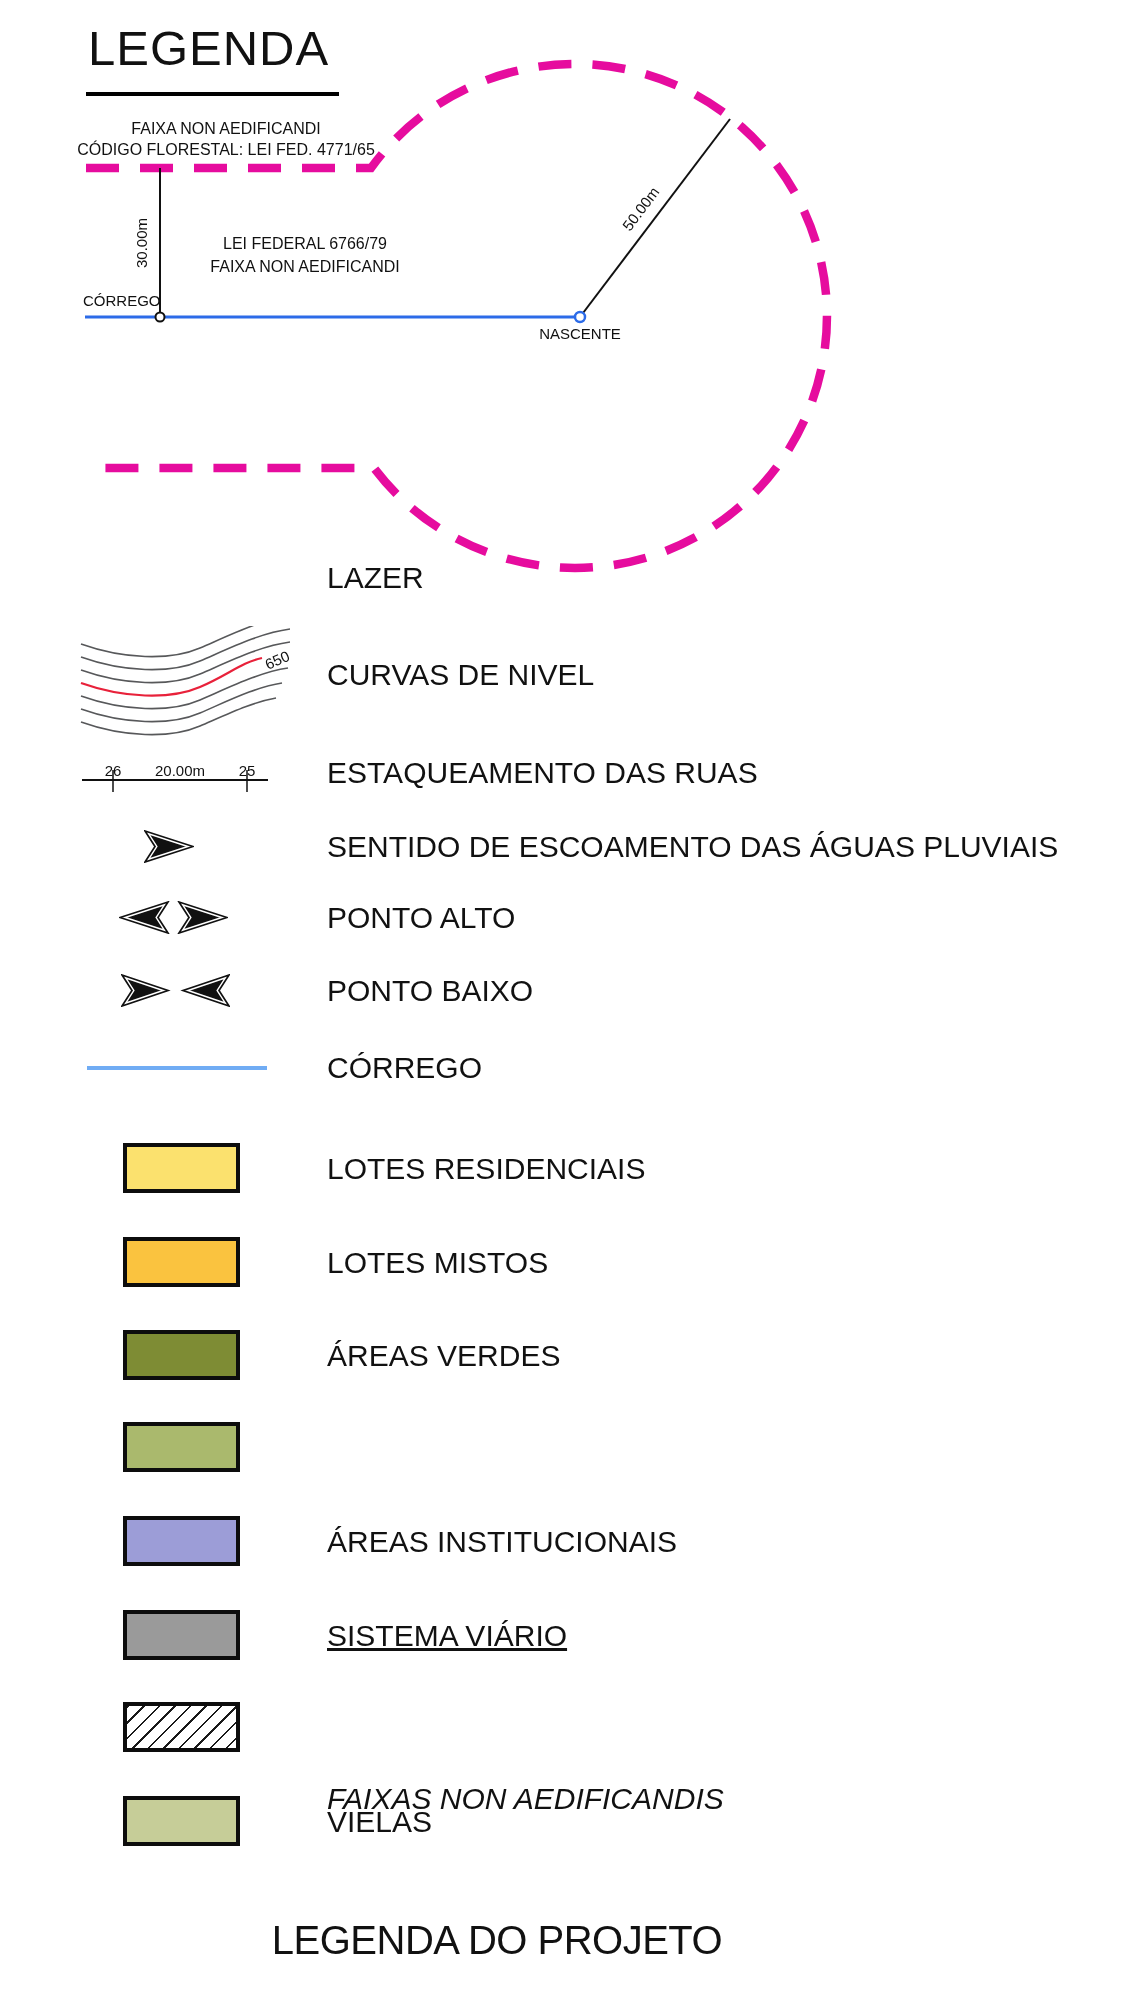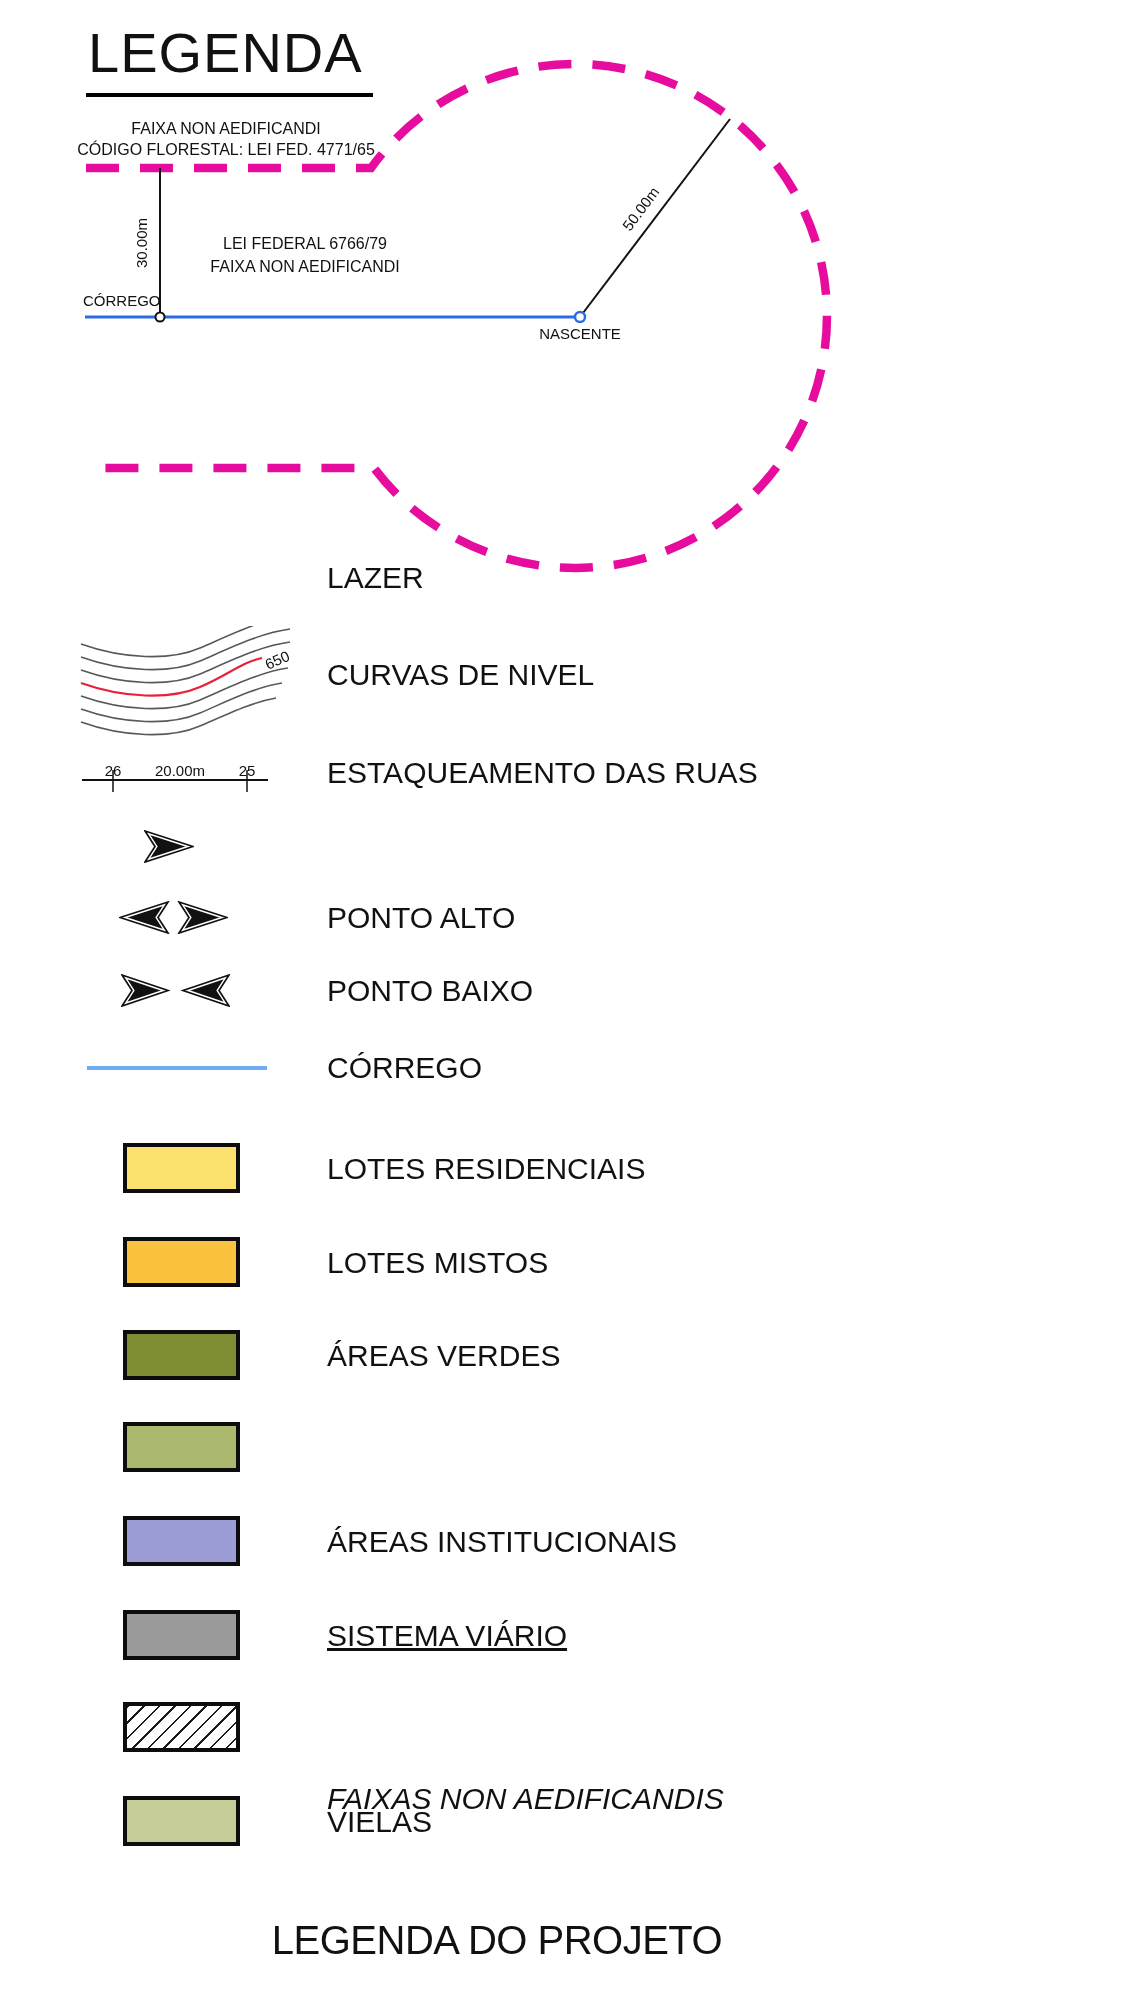--- a/index.html
+++ b/index.html
@@ -2,22 +2,22 @@
 <html><head>
 <meta charset="utf-8">
 <style>
   html,body{margin:0;padding:0;background:#fff;}
   #page{
     position:relative;width:1143px;height:2000px;background:#ffffff;
     font-family:"Liberation Sans",sans-serif;color:#111;overflow:hidden;
   }
   .abs{position:absolute;}
   .page-title{
-    font-size:56px;font-weight:400;letter-spacing:1px;white-space:nowrap;
-    border-bottom:4px solid #000;padding:0 10px 8px 2px;
+    font-size:49px;font-weight:400;letter-spacing:1px;white-space:nowrap;
+    border-bottom:4px solid #000;padding:0 10px 16px 2px;
   }
   .legend-label{font-size:30px;line-height:36px;white-space:nowrap;}
   .footer-title{font-size:40px;letter-spacing:-0.5px;white-space:nowrap;transform:translateX(-50%);}
   .swatch{width:117px;height:50px;border:4px solid #0d0d0d;box-sizing:border-box;}
   .swatch.hatch{
     background-color:#fff;
     background-image:repeating-linear-gradient(135deg,#1a1a1a 0 1.8px,transparent 1.8px 11px);
   }
   .stream-swatch-line{height:4px;}
   svg text{font-family:"Liberation Sans",sans-serif;fill:#111;}
@@ -83,20 +83,21 @@
     <text x="169" y="23" text-anchor="middle" class="tiny">25</text>
   </svg>
   <div class="abs legend-label" style="left:327px;top:755px;">ESTAQUEAMENTO DAS RUAS</div>
 
   <svg class="abs" style="left:144px;top:830px;" width="50" height="33" viewBox="0 0 50 33">
     <g stroke-miterlimit="9" stroke-linejoin="miter">
       <polygon points="1,1 49,16.5 1,32 11,16.5" fill="#111" stroke="#fff" stroke-width="4.5"></polygon>
       <polygon points="1,1 49,16.5 1,32 11,16.5" fill="none" stroke="#111" stroke-width="1.7"></polygon>
     </g>
   </svg>
+  <div class="abs legend-label" style="left:327px;top:829px;">SENTIDO DE ESCOAMENTO DAS ÁGUAS PLUVIAIS</div>
 
   <svg class="abs" style="left:119px;top:901px;" width="109" height="33" viewBox="0 0 109 33">
     <g stroke-miterlimit="9" stroke-linejoin="miter">
       <polygon points="49,1 1,16.5 49,32 39,16.5" fill="#111" stroke="#fff" stroke-width="4.5"></polygon>
       <polygon points="49,1 1,16.5 49,32 39,16.5" fill="none" stroke="#111" stroke-width="1.7"></polygon>
       <polygon points="60,1 108,16.5 60,32 70,16.5" fill="#111" stroke="#fff" stroke-width="4.5"></polygon>
       <polygon points="60,1 108,16.5 60,32 70,16.5" fill="none" stroke="#111" stroke-width="1.7"></polygon>
     </g>
   </svg>
   <div class="abs legend-label" style="left:327px;top:900px;">PONTO ALTO</div>

